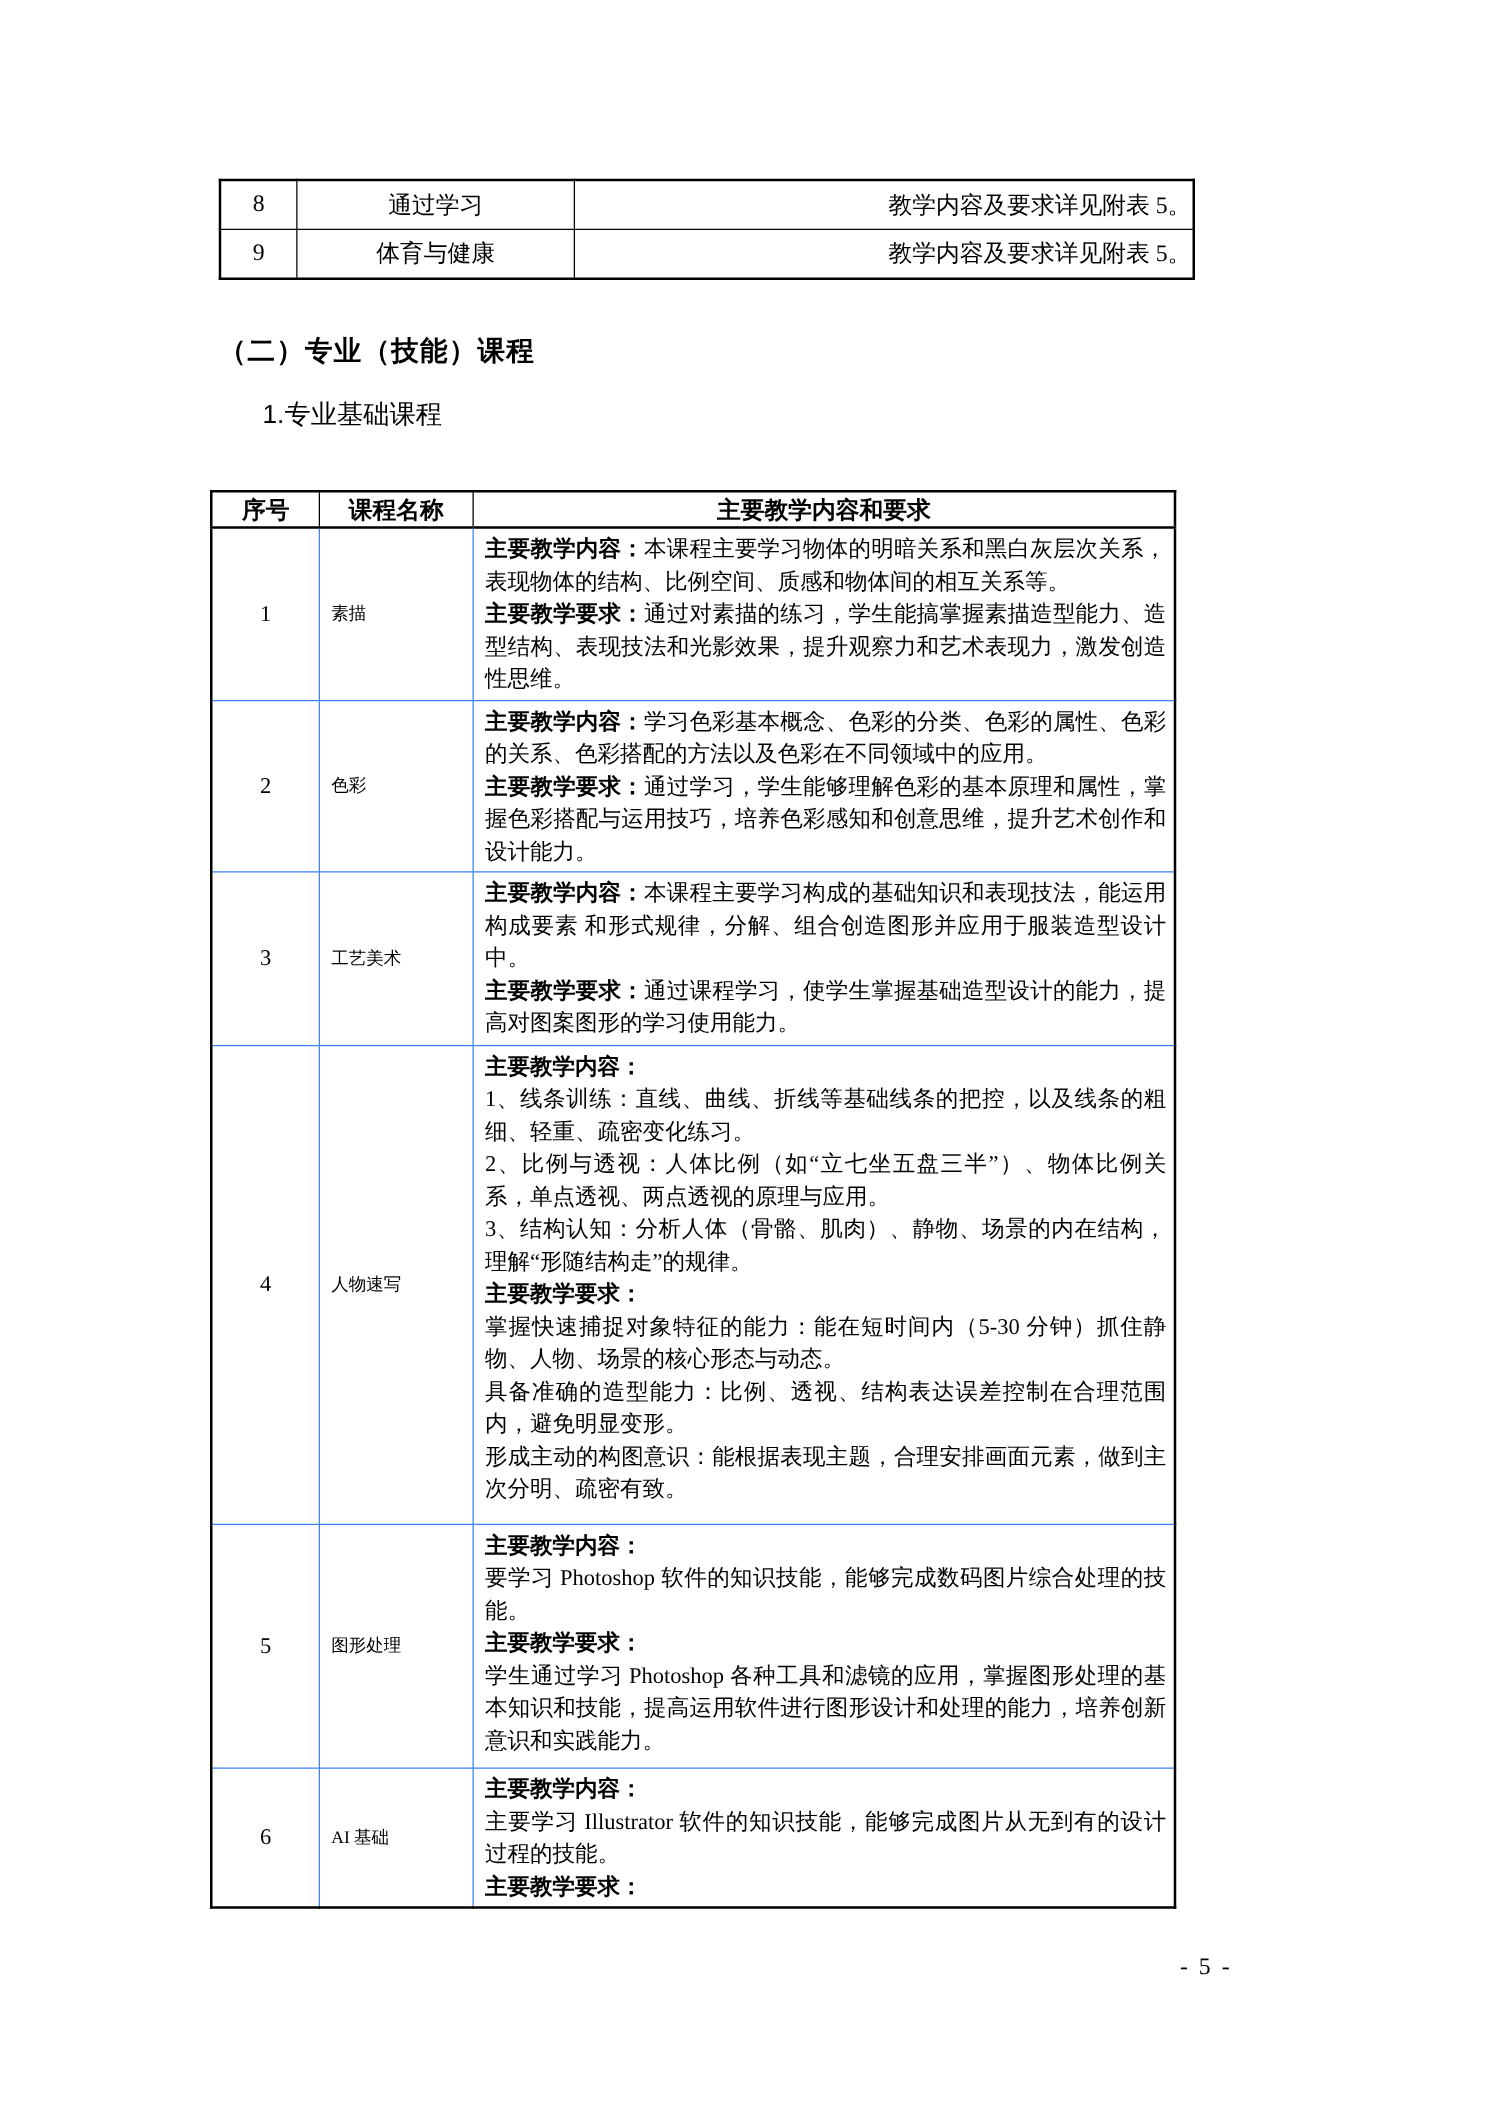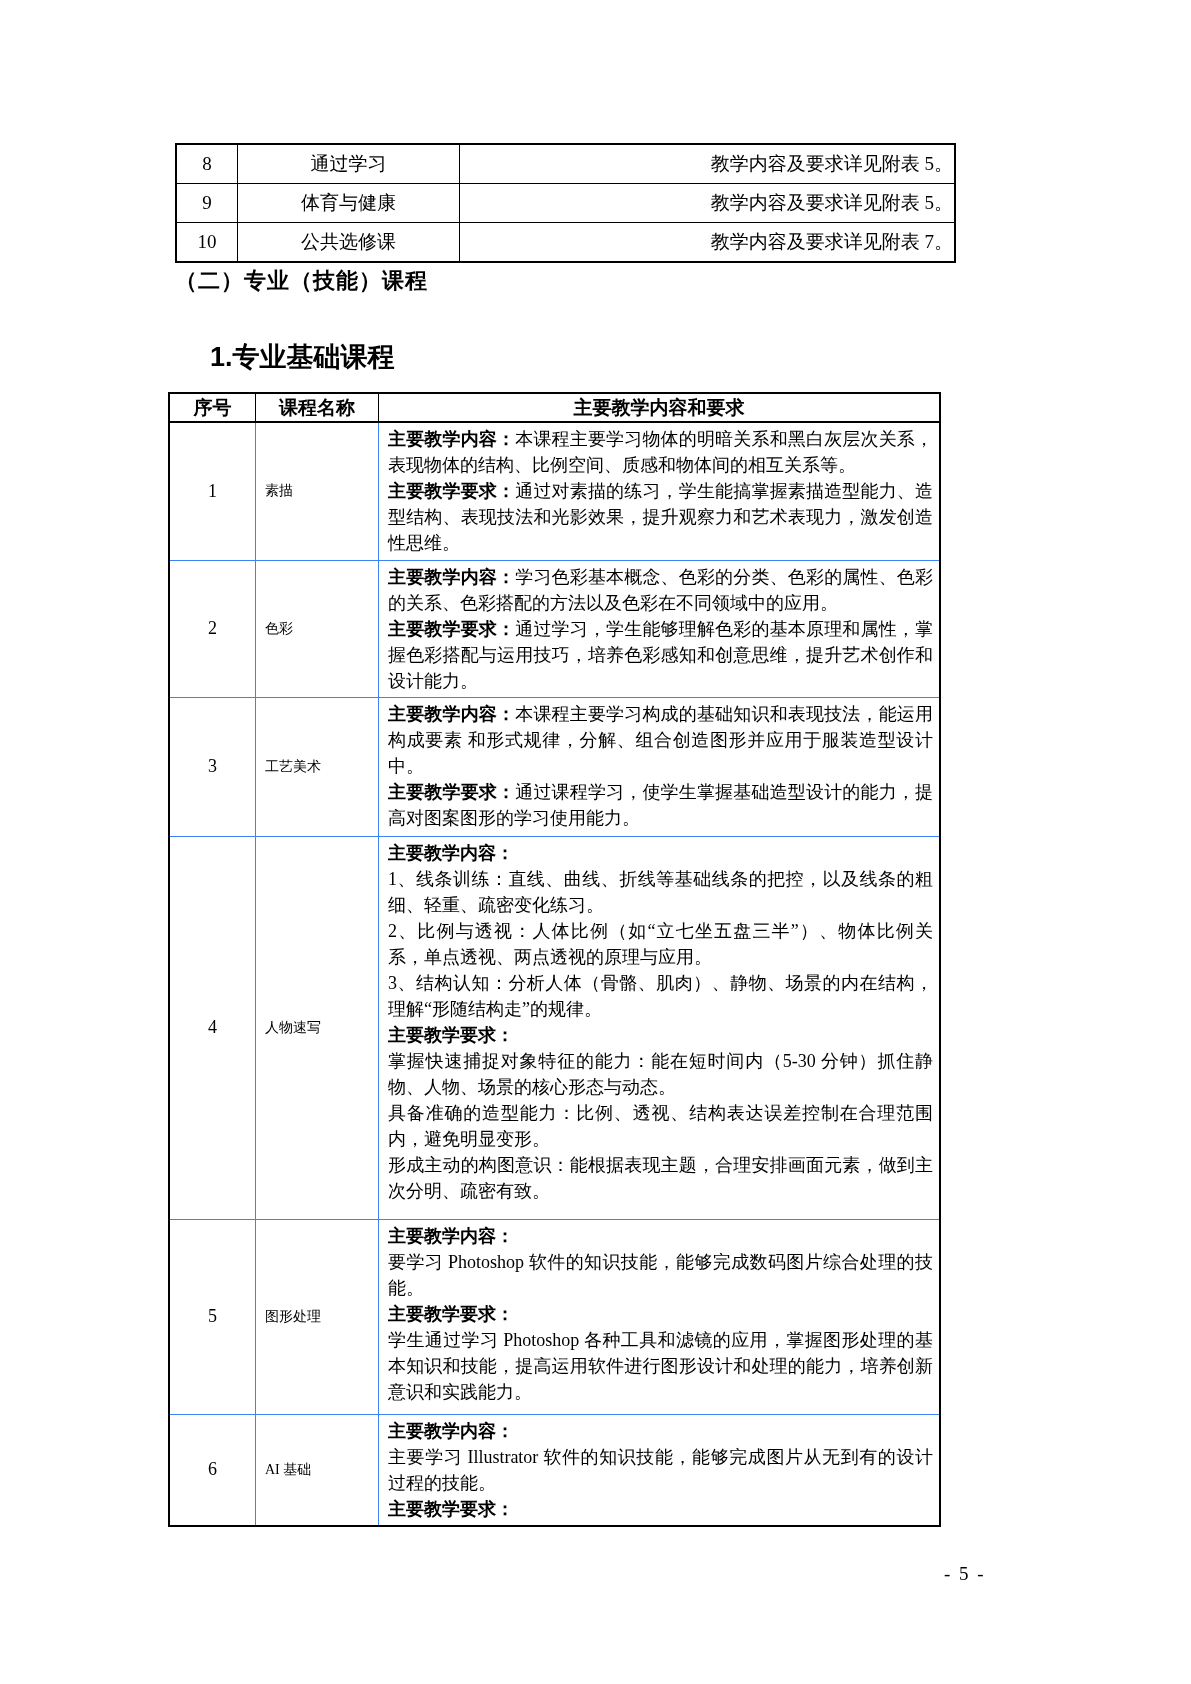--- a/index.html
+++ b/index.html
@@ -25,23 +25,23 @@
   .summary-table td:nth-child(2){width:219px;text-align:center;}
   .summary-table td:nth-child(3){width:483px;text-align:right;padding-left:10px;margin-top:42px;}
 
   
   .section-heading{
     position:absolute;left:175px;top:266px;
     font-family:"Liberation Sans","DejaVu Sans",sans-serif;
     font-weight:700;font-size:22px;letter-spacing:1px;
   }
   .sub-heading{
-    position:absolute;left:210px;top:339px;
+    position:absolute;left:210px;top:317px;
     font-family:"Liberation Sans","DejaVu Sans",sans-serif;
-    font-weight:700;font-size:27px;
+    font-weight:400;font-size:21px;
   }
 
   
   .courses-table{
     position:absolute;left:168px;top:392px;width:767px;
     border-collapse:collapse;table-layout:fixed;
     border:2px solid #000;
   }
   .courses-table th{
     border:1px solid #000;border-bottom:2px solid #000;
@@ -91,25 +91,20 @@
     <tbody id="summary-body">
         <tr>
           <td>8</td>
           <td>通过学习</td>
           <td>教学内容及要求详见附表 5。</td>
         </tr>
         <tr>
           <td>9</td>
           <td>体育与健康</td>
           <td>教学内容及要求详见附表 5。</td>
-        </tr>
-        <tr>
-          <td>10</td>
-          <td>公共选修课</td>
-          <td>教学内容及要求详见附表 7。</td>
         </tr>
       </tbody>
   </table>
 
   <div class="section-heading">（二）专业（技能）课程</div>
   <div class="sub-heading">1.专业基础课程</div>
 
   <table class="courses-table">
     <thead id="courses-head">
         <tr>

